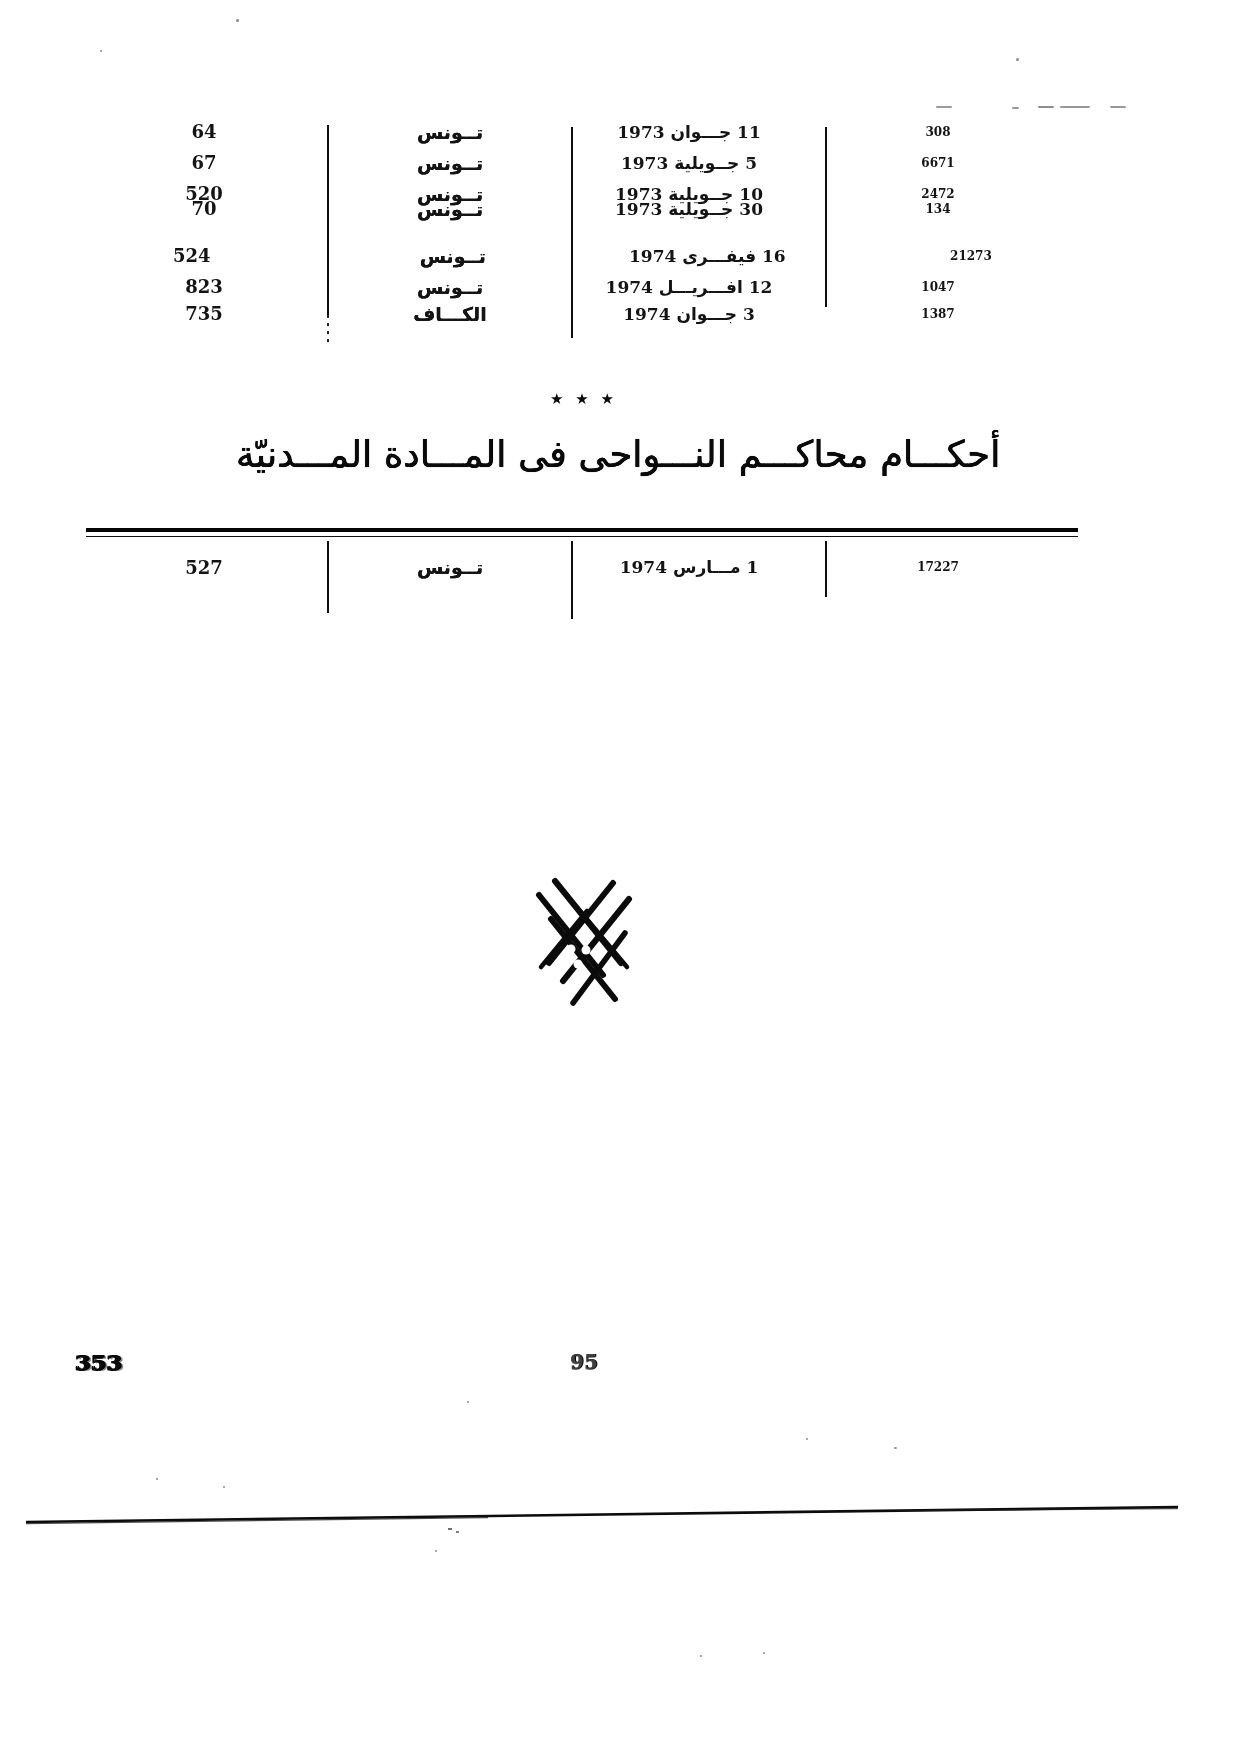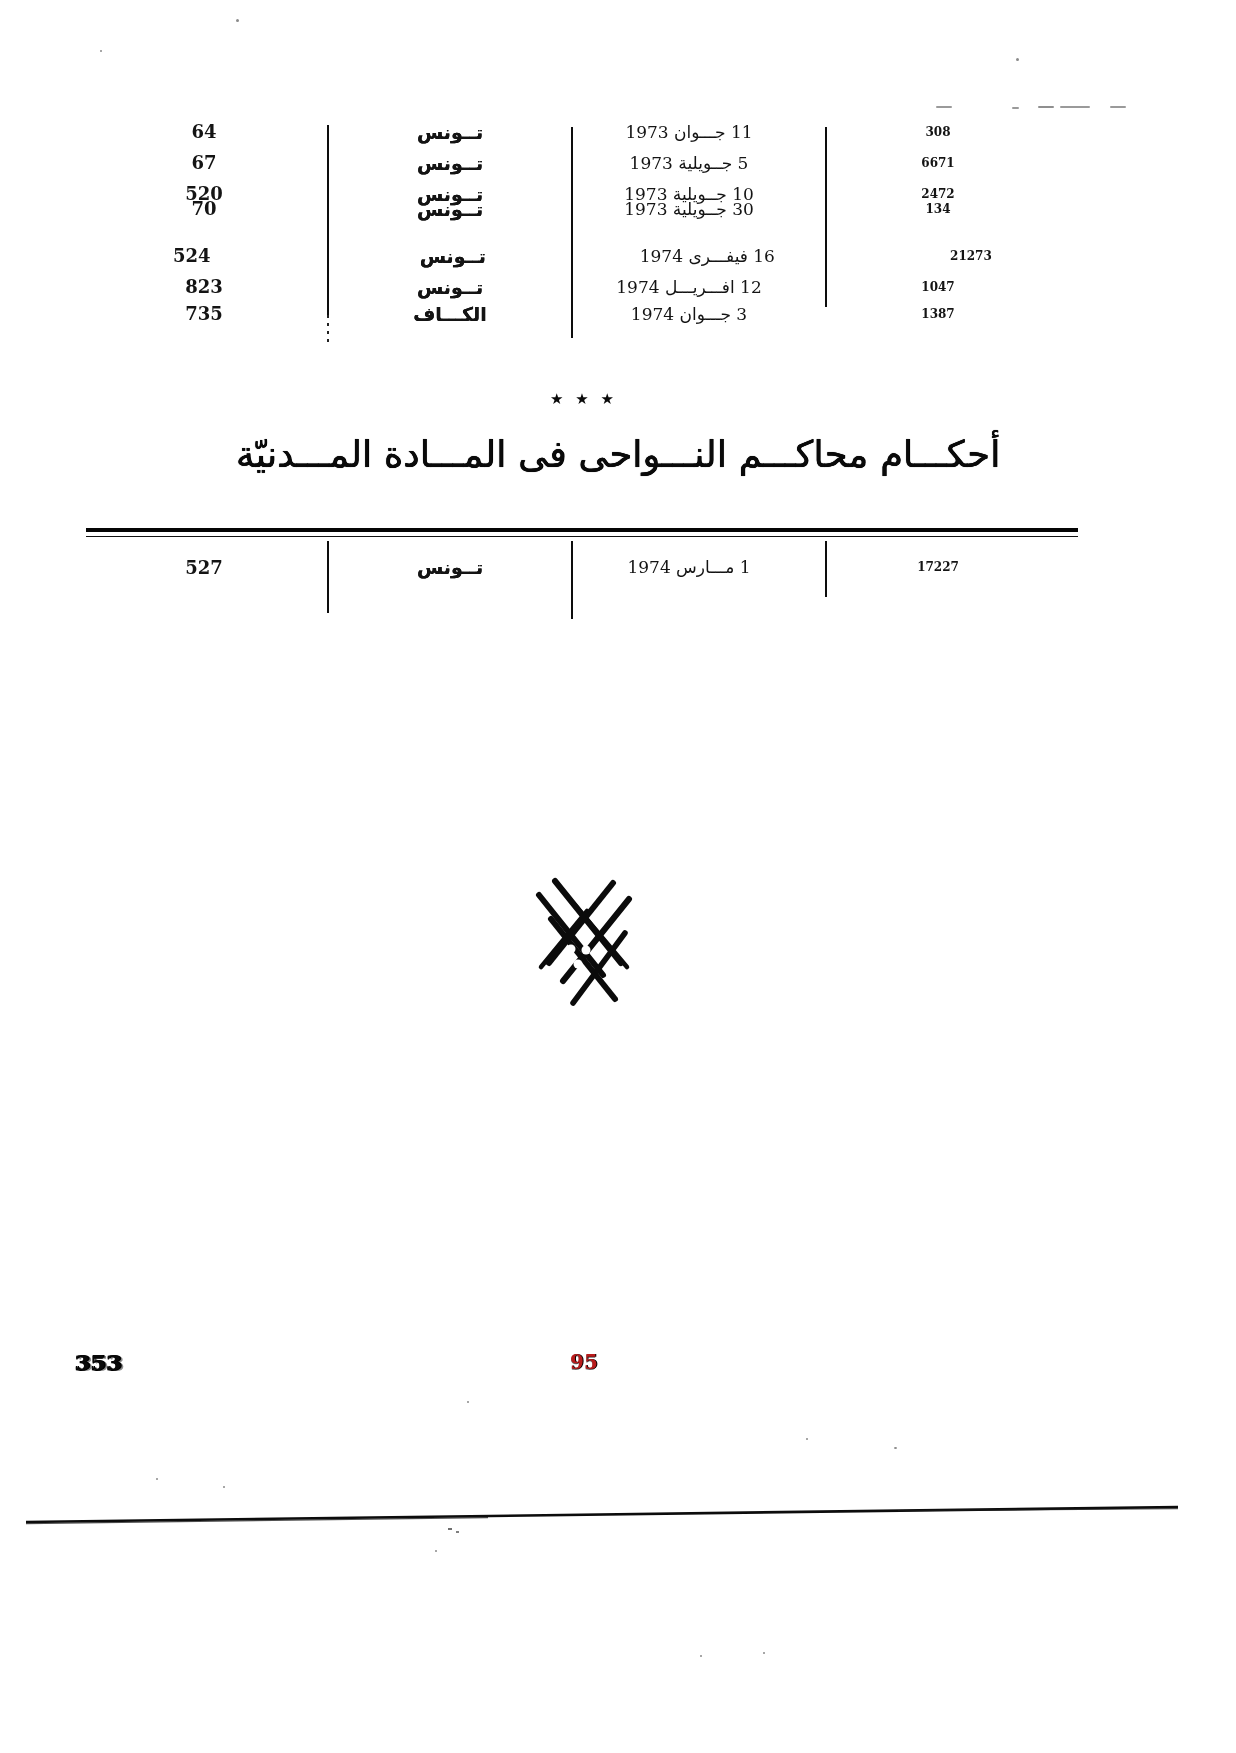--- a/index.html
+++ b/index.html
@@ -12,21 +12,21 @@
     color:#141414;
   }
   
   .trow{
     position:absolute;left:80px;width:1010px;height:31px;
     display:flex;align-items:center;
   }
   .cell{box-sizing:border-box;text-align:center;white-space:nowrap;}
   .c-page{width:248px;font-family:"DejaVu Serif","Liberation Serif",serif;font-size:18px;font-weight:600;}
   .c-court{width:244px;direction:rtl;font-family:"DejaVu Sans",sans-serif;font-size:19px;font-weight:700;text-shadow:0 0 .5px #000;}
-  .c-date{width:234px;direction:rtl;font-family:"DejaVu Serif","DejaVu Sans",sans-serif;font-size:17px;font-weight:400;}
+  .c-date{width:234px;direction:rtl;font-family:"DejaVu Serif","DejaVu Sans",sans-serif;font-size:17px;font-weight:700;}
   .c-case{width:264px;font-family:"DejaVu Serif","Liberation Serif",serif;font-size:12px;font-weight:600;}
   .vline{position:absolute;background:#0d0d0d;}
   .vdash{position:absolute;width:1.5px;background:repeating-linear-gradient(to bottom,#222 0 3px,transparent 3px 8px);}
   
   .stars{
     position:absolute;top:390px;left:536px;width:92px;
     text-align:center;font-size:15px;word-spacing:7px;color:#0a0a0a;
   }
   .heading{
     position:absolute;top:429px;left:0;width:100%;
@@ -41,21 +41,21 @@
   }
   
   .folio{
     position:absolute;left:76px;top:1350px;
     font-family:"DejaVu Serif",serif;font-size:21px;font-weight:700;color:#0a0a0a;
     text-shadow:1.6px .4px 0 #000,3px .8px 0 rgba(0,0,0,.45),0 1px 0 #000;
     filter:blur(.35px);transform:scaleX(1.08);
   }
   .pageno{
     position:absolute;left:570px;top:1350px;
-    font-family:"DejaVu Serif",serif;font-size:20px;font-weight:700;color:#b91c1c;
+    font-family:"DejaVu Serif",serif;font-size:20px;font-weight:700;color:#404040;
     text-shadow:1px .3px 0 #000,0 .6px 0 rgba(0,0,0,.6);
     filter:blur(.25px);
   }
   .bottom-line{position:absolute;left:18px;top:1498px;}
   
   .speck{position:absolute;background:#8a8a8a;border-radius:50%;}
   .dash{position:absolute;height:2px;background:#9a9a9a;border-radius:1px;}
   .ornament{position:absolute;left:527px;top:877px;}
 </style>
 </head>

